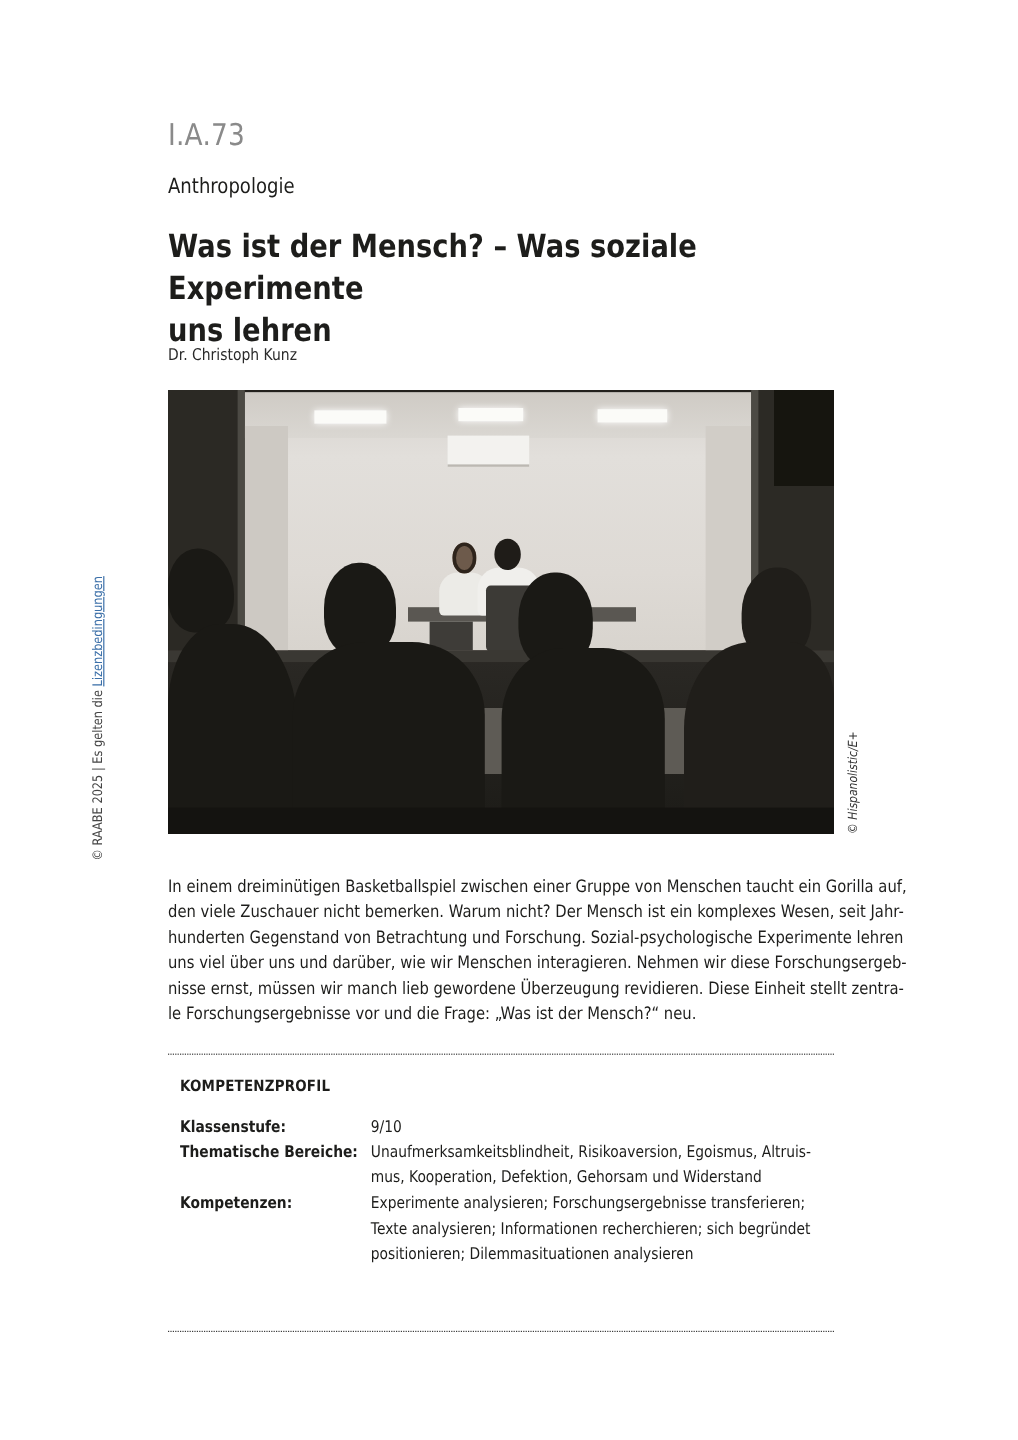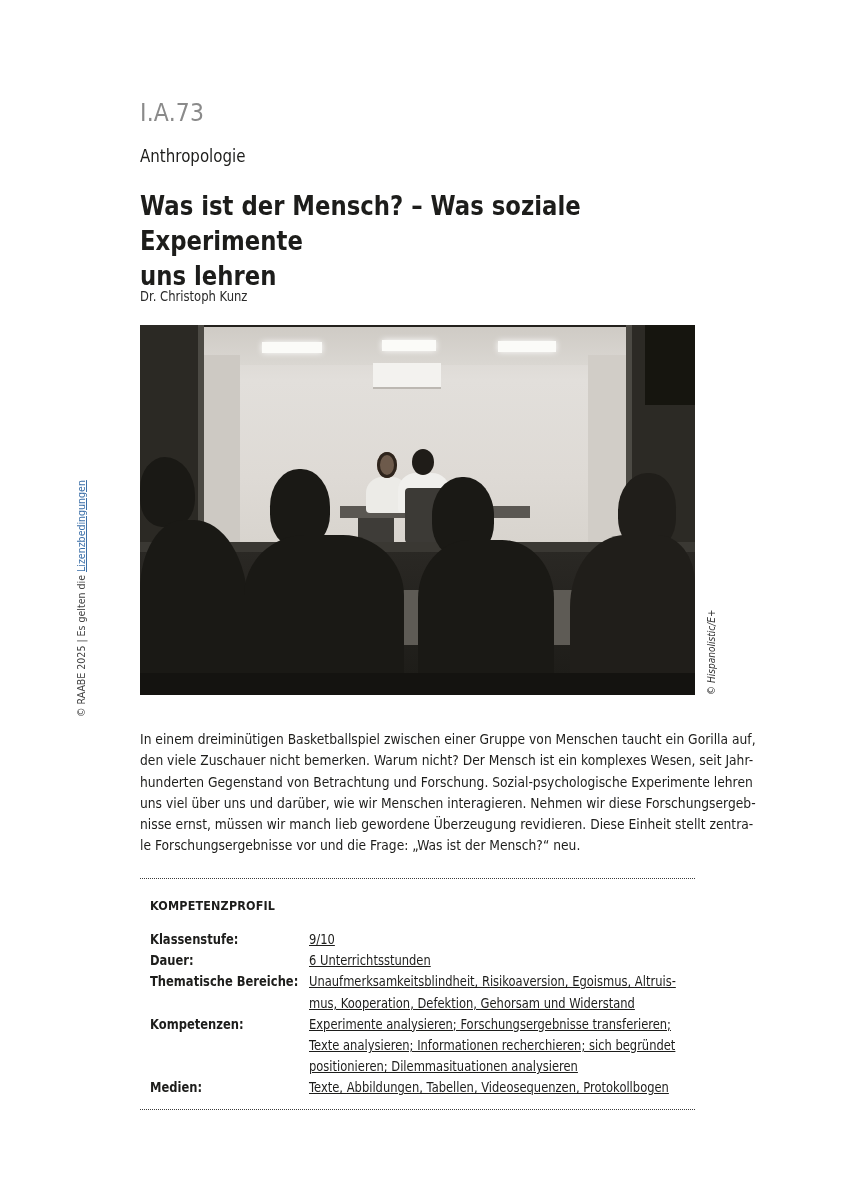--- a/index.html
+++ b/index.html
@@ -101,21 +101,21 @@
 
     .profile-heading {
       position: absolute; left: 111px; top: 898px;
       font-size: 13px; color: #1d1d1b; font-weight: bold; letter-spacing: 0.2px;
       font-family: "DejaVu Sans", sans-serif;
       transform: scaleX(0.86); transform-origin: left top;
     }
     .profile {
       position: absolute; left: 111px; top: 929px; width: 600px;
     }
-    .profile-row { position: relative; text-decoration: underline; }
+    .profile-row { position: relative; }
     .profile-label {
       position: absolute; left: 0; top: 0;
       font-size: 13.4px; line-height: 21.2px; font-weight: bold; color: #1d1d1b;
       font-family: "DejaVu Sans", sans-serif; white-space: nowrap;
       transform: scaleX(0.86); transform-origin: left top;
     }
     .profile-value {
       margin-left: 159px; width: 430px;
       font-size: 13.4px; line-height: 21.2px; color: #1d1d1b;
       font-family: "DejaVu Sans", sans-serif;
@@ -197,43 +197,31 @@
   <div class="profile-heading">KOMPETENZPROFIL</div>
 
   <div class="profile">
     <div class="profile-row">
       <div class="profile-label">Klassenstufe:</div>
       <div class="profile-value">
         <span>9/10</span>
       </div>
     </div>
     <div class="profile-row">
-      <div class="profile-label">Dauer:</div>
-      <div class="profile-value">
-        <span>6 Unterrichtsstunden</span>
-      </div>
-    </div>
-    <div class="profile-row">
       <div class="profile-label">Thematische Bereiche:</div>
       <div class="profile-value">
         <span>Unaufmerksamkeitsblindheit, Risikoaversion, Egoismus, Altruis-</span>
         <span>mus, Kooperation, Defektion, Gehorsam und Widerstand</span>
       </div>
     </div>
     <div class="profile-row">
       <div class="profile-label">Kompetenzen:</div>
       <div class="profile-value">
         <span>Experimente analysieren; Forschungsergebnisse transferieren;</span>
         <span>Texte analysieren; Informationen recherchieren; sich begründet</span>
         <span>positionieren; Dilemmasituationen analysieren</span>
       </div>
     </div>
-    <div class="profile-row">
-      <div class="profile-label">Medien:</div>
-      <div class="profile-value">
-        <span>Texte, Abbildungen, Tabellen, Videosequenzen, Protokollbogen</span>
-      </div>
-    </div>
   </div>
 
   <div class="dots" style="top:1109px;"></div>
 
 </div>
 
 </body></html>

